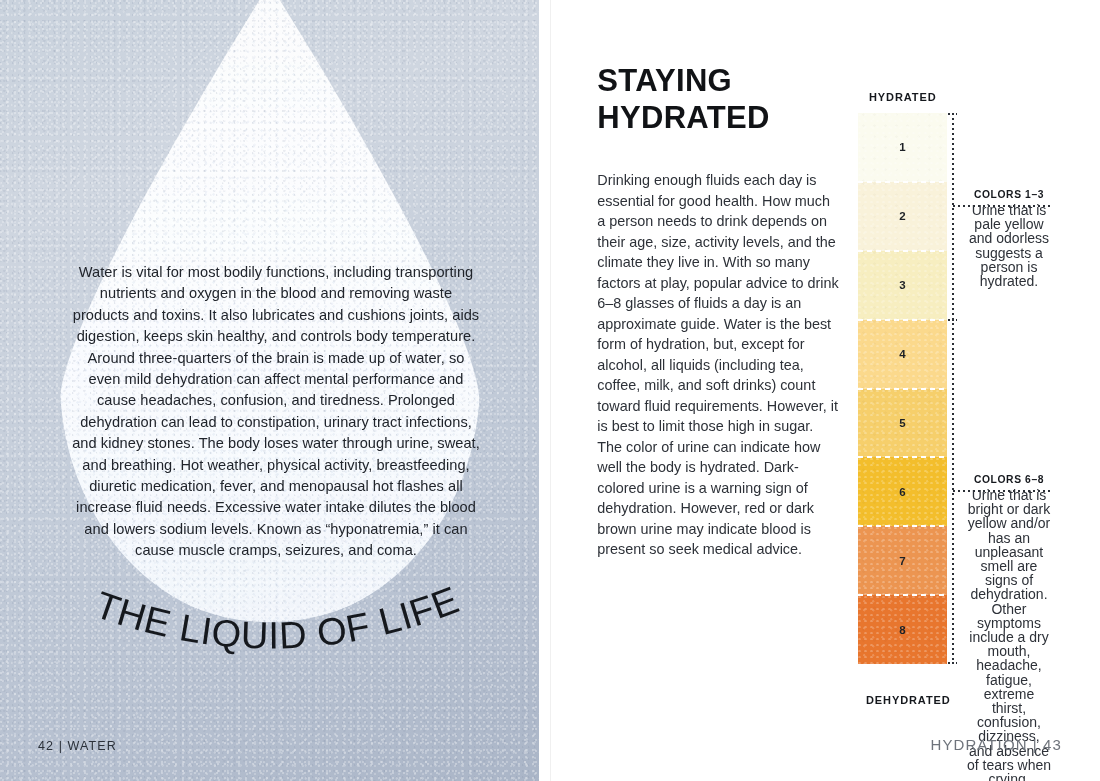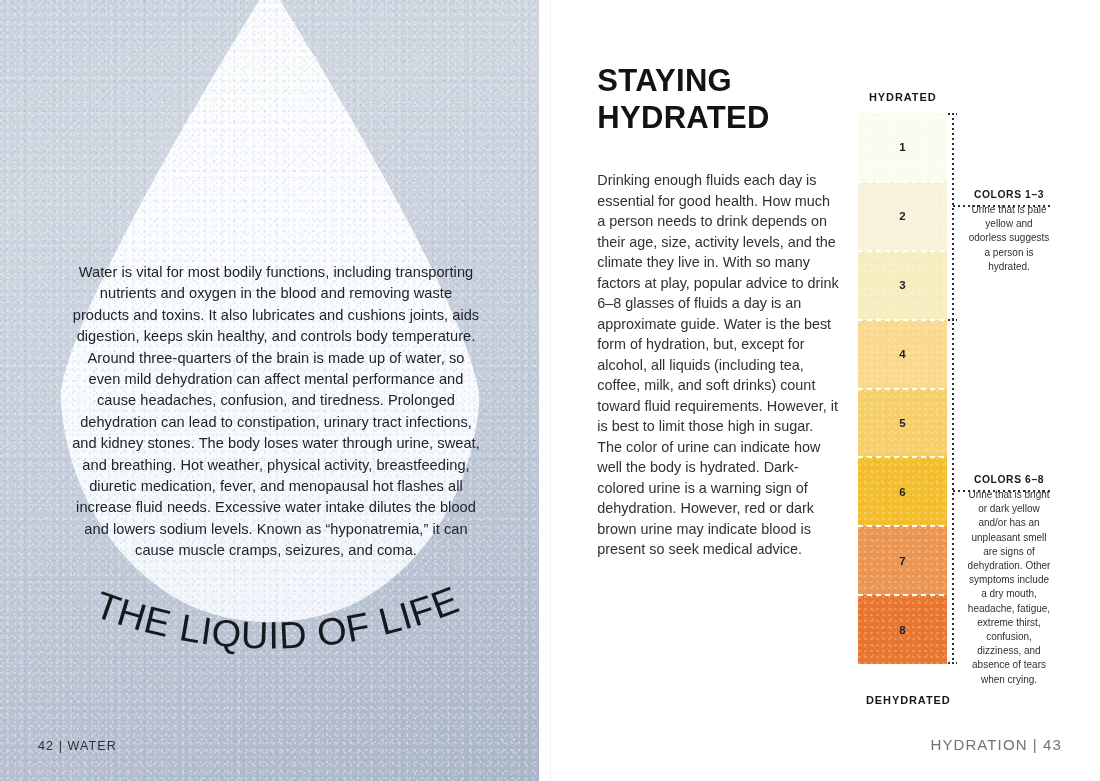--- a/index.html
+++ b/index.html
@@ -188,21 +188,21 @@
     position: absolute;
     height: 2px;
     background-image: repeating-linear-gradient(to right, #2b2f36 0 2px, transparent 2px 5px);
   }
   .anno { position: absolute; width: 86px; text-align: center; }
   .anno-title {
     font-size: 10.3px; font-weight: bold; letter-spacing: .6px; color: #15181d;
     margin-bottom: 3px;
   }
   .anno-body {
-    font-size: 10px; line-height: 14.2px; color: #2d3138;
+    font-size: 14px; line-height: 14.2px; color: #2d3138;
   }
   #anno1 { left: 966px; top: 189px; }
   #anno2 { left: 966px; top: 474px; }
 
   #right-footer {
     position: absolute;
     right: 38px; bottom: 28px;
     font-size: 15px;
     letter-spacing: 1.1px;
     color: #6e737b;

